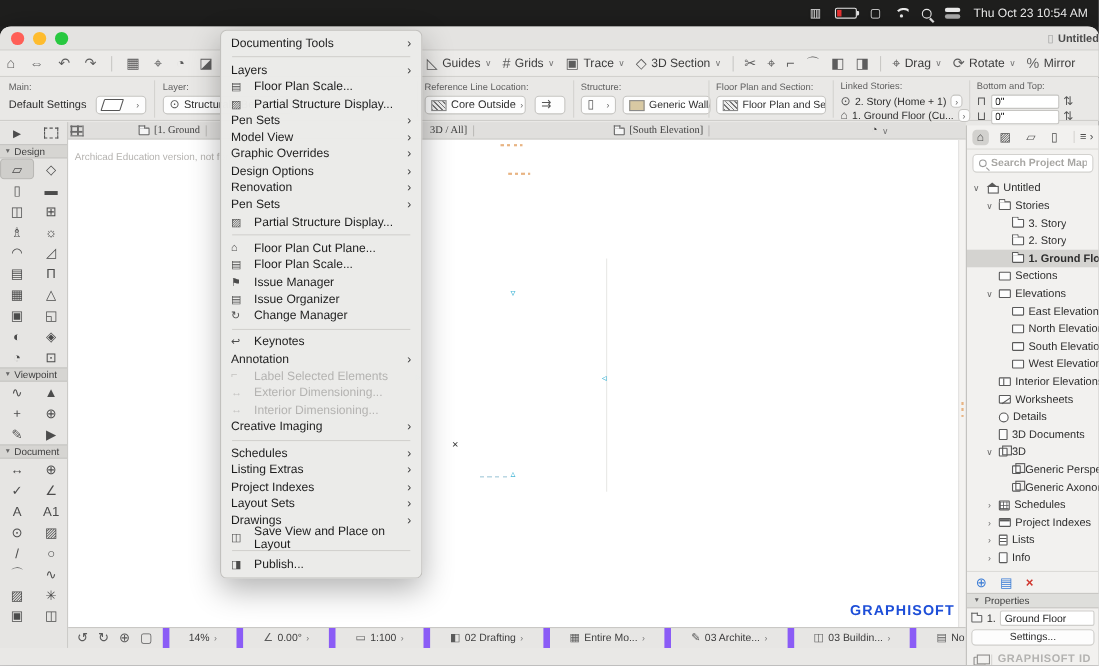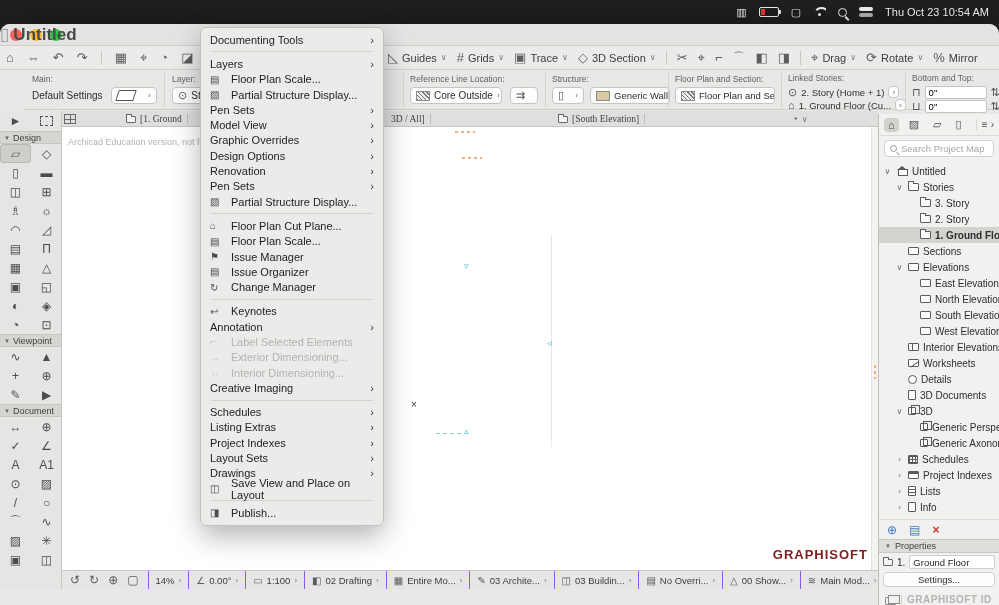--- a/index.html
+++ b/index.html
@@ -32,33 +32,33 @@
   .cc span { width:14px; height:4px; border-radius:2px; background:#f0f0f0; display:block; }
   .cc span:last-child { opacity:.7 }
 
   
   .window { position:absolute; top:24px; left:0; right:0; bottom:0; background:#e9e8e6;
     border-radius:10px 10px 0 0; box-shadow:0 6px 30px rgba(0,0,0,.45); overflow:hidden; }
   .titlebar { position:absolute; top:0; left:0; right:0; height:22px; background:#e4e3e1;
     border-bottom:1px solid #cfcecb; display:flex; align-items:center; }
   .lights { display:flex; gap:8px; padding-left:10px; }
   .light { width:12px; height:12px; border-radius:50%; }
-  .title { position:absolute; left:0; right:0; text-align:left; font-size:17px; font-weight:bold; color:#4a4a4a; }
+  .title { position:absolute; left:0; right:0; text-align:right; font-size:10px; font-weight:bold; color:#4a4a4a; }
   .title .doc { display:inline-block; color:#9a9a9a; margin-right:4px; font-weight:normal; }
 
   .toolbar { position:absolute; top:22px; left:0; right:0; height:24px; background:#ecebe9;
     border-bottom:1px solid #d2d1ce; display:flex; align-items:center; color:#585858; font-size:12px; }
   .tb-left { position:absolute; left:6px; display:flex; gap:13px; align-items:center; }
   .tb-right { position:absolute; left:388px; display:flex; gap:10px; align-items:center; white-space:nowrap; }
   .tbtn { color:#5d5d5d; font-size:13px; line-height:1; cursor:default; }
   .tgroup { display:flex; align-items:center; gap:4px; font-size:11px; color:#3c3c3c; }
   .tgroup .cv { font-size:8px; color:#777; }
   .tsep { width:1px; height:14px; background:#c9c8c5; }
 
-  .infobar { position:absolute; top:47px; left:0; right:0; height:39px; background:#e9e8e6; border-bottom:1px solid #cfcecb; font-size:10px;margin-left:24px; }
+  .infobar { position:absolute; top:47px; left:0; right:0; height:39px; background:#e9e8e6; border-bottom:1px solid #cfcecb; font-size:10px; }
   .ig { position:absolute; top:3px; }
   .ig .lab { font-size:8.5px; color:#5f5f5f; margin-bottom:3px; }
   .ctl { display:flex; align-items:center; gap:4px; background:#fdfdfd; border:1px solid #c6c5c2; border-radius:4px;
     height:17px; padding:0 5px; color:#2e2e2e; white-space:nowrap; overflow:hidden; }
   .ctl .cv { font-size:8px; color:#666; margin-left:auto; }
   .swatch { width:14px; height:10px; border:1px solid #8a8a8a;
     background:repeating-linear-gradient(45deg,#777 0 1px,#eee 1px 3px); flex:none; }
   .swatch.tan { background:#d8c9a3; }
   .wallshape { width:18px; height:11px; border:1px solid #555; border-radius:1px; transform:skewX(-18deg); background:#fff; }
   .iglyph { color:#555; font-size:11px; line-height:1; }
@@ -81,51 +81,51 @@
   .pal-head .tri { font-size:6px; color:#666; }
   .pal-grid { display:grid; grid-template-columns:31px 31px; }
   .pal-btn { height:19px; display:flex; align-items:center; justify-content:center; color:#4c4c4c; font-size:12px; }
   .pal-btn.sel { background:#cfcecb; border-radius:4px; box-shadow:inset 0 0 0 1px #b9b8b5; }
   .pal-btn.top { height:20px; }
   .marquee-box { width:13px; height:10px; border:1px dashed #555; }
 
   
   .canvas { position:absolute; left:62px; top:103px; right:121px; bottom:35px; background:#ffffff; overflow:hidden; }
   .watermark { position:absolute; left:6px; top:10px; font-size:9px; color:#b5b3b0; white-space:nowrap; }
-  .glogo { position:absolute; right:10px; bottom:8px; font-size:13px; font-weight:bold; letter-spacing:1px; color:#7f1d1d; }
+  .glogo { position:absolute; right:10px; bottom:8px; font-size:13px; font-weight:bold; letter-spacing:1px; color:#1d4ed8; }
   .mk { position:absolute; font-size:9px; color:#45b6d6; line-height:1; }
   .mk.orange { width:20px; height:2px; background:repeating-linear-gradient(90deg,#e8b483 0 3px,transparent 3px 6px); }
   .mk.x { color:#333; font-size:10px; }
   .mk.dash { width:26px; height:1px; background:repeating-linear-gradient(90deg,#9fc7d8 0 4px,transparent 4px 7px); }
   .faintline { position:absolute; width:1px; background:#e8e8e6; }
   .scrollstrip { position:absolute; right:0; top:0; bottom:0; width:7px; background:#f4f3f1; border-left:1px solid #e3e2e0; }
   .scrollstrip .mk.orange { width:2px; height:14px; background:repeating-linear-gradient(#e8b483 0 3px,transparent 3px 6px); left:2px; top:238px; }
 
   
   .bottombar { position:absolute; left:62px; right:121px; bottom:16px; height:19px; background:#e7e6e4; border-top:1px solid #c9c8c5;
     display:flex; align-items:center; font-size:9.5px; color:#3c3c3c; padding-left:8px; white-space:nowrap; overflow:hidden; }
   .sb-btn { color:#5b5b5b; font-size:12px; margin-right:9px; }
-  .seg { display:flex; align-items:center; gap:4px; padding:0 7px; height:33px; border-left:1px solid #8b5cf6; }
+  .seg { display:flex; align-items:center; gap:4px; padding:0 18px; height:33px; border-left:6px solid #8b5cf6; }
   .seg .si { color:#5b5b5b; font-size:10px; }
   .seg .cv { font-size:8px; color:#777; }
   .msgbar { position:absolute; left:0; right:121px; bottom:0; height:16px; background:#f3f2f0; border-top:1px solid #ccccc9;
     font-size:10px; color:#2f2f2f; display:flex; align-items:center; padding-left:8px; }
 
   
   .sidebar { position:absolute; right:0; top:90px; width:121px; bottom:0; background:#f2f1ef; border-left:1px solid #bfbebb;
     display:flex; flex-direction:column; font-size:10px; color:#2d2d2d; overflow:hidden; }
   .nav-icons { height:22px; display:flex; align-items:center; gap:6px; padding:0 5px; border-bottom:1px solid #dcdbd8; }
   .nav-ic { font-size:11px; color:#4c4c4c; padding:1px 4px; border-radius:4px; }
   .nav-ic.active { background:#d2d1ce; }
   .nav-more { margin-left:auto; display:flex; gap:3px; color:#4c4c4c; font-size:10px; border-left:1px solid #d6d5d2; padding-left:5px; }
   .searchrow { margin:4px 5px; height:17px; background:#fff; border:1px solid #d2d1ce; border-radius:4px;
     display:flex; align-items:center; gap:4px; padding:0 5px; }
   .smag { width:7px; height:7px; border:1.3px solid #999; border-radius:50%; position:relative; flex:none; }
   .smag::after { content:""; position:absolute; left:6px; top:6px; width:4px; height:1.3px; background:#999; transform:rotate(45deg); transform-origin:0 0; }
-  .searchrow input { border:none; outline:none; width:100%; font-size:9.5px; font-family:"Liberation Sans",sans-serif; background:transparent; color:#333; }
+  .searchrow input { border:none; outline:none; width:100%; font-size:9.5px; font-family:"Liberation Sans",sans-serif; background:transparent; color:#333;font-weight:bold; }
   .searchrow input::placeholder { color:#a8a7a4; }
   .tree { flex:1; overflow:hidden; padding-top:2px; }
   .tree-row { height:16px; display:flex; align-items:center; gap:4px; white-space:nowrap; }
   .tree-row.selected { background:#d4d3d0; font-weight:bold; }
   .texp { width:9px; text-align:center; color:#6a6a6a; font-size:8px; flex:none; }
   .tico { display:inline-block; width:11px; height:8px; border:1px solid #5a5a5a; border-radius:1px; position:relative; flex:none; background:#fcfcfc; }
   .tico.folder::before { content:""; position:absolute; top:-3px; left:-1px; width:4px; height:2px; border:1px solid #5a5a5a; border-bottom:none; border-radius:1px 1px 0 0; background:#fcfcfc; }
   .tico.project { border:none; background:none; width:12px; height:10px; }
   .tico.project::before { content:""; position:absolute; bottom:0; left:2px; width:8px; height:5px; border:1px solid #5a5a5a; background:#fcfcfc; }
   .tico.project::after { content:""; position:absolute; top:0; left:1px; border-left:5px solid transparent; border-right:5px solid transparent; border-bottom:4px solid #5a5a5a; }

